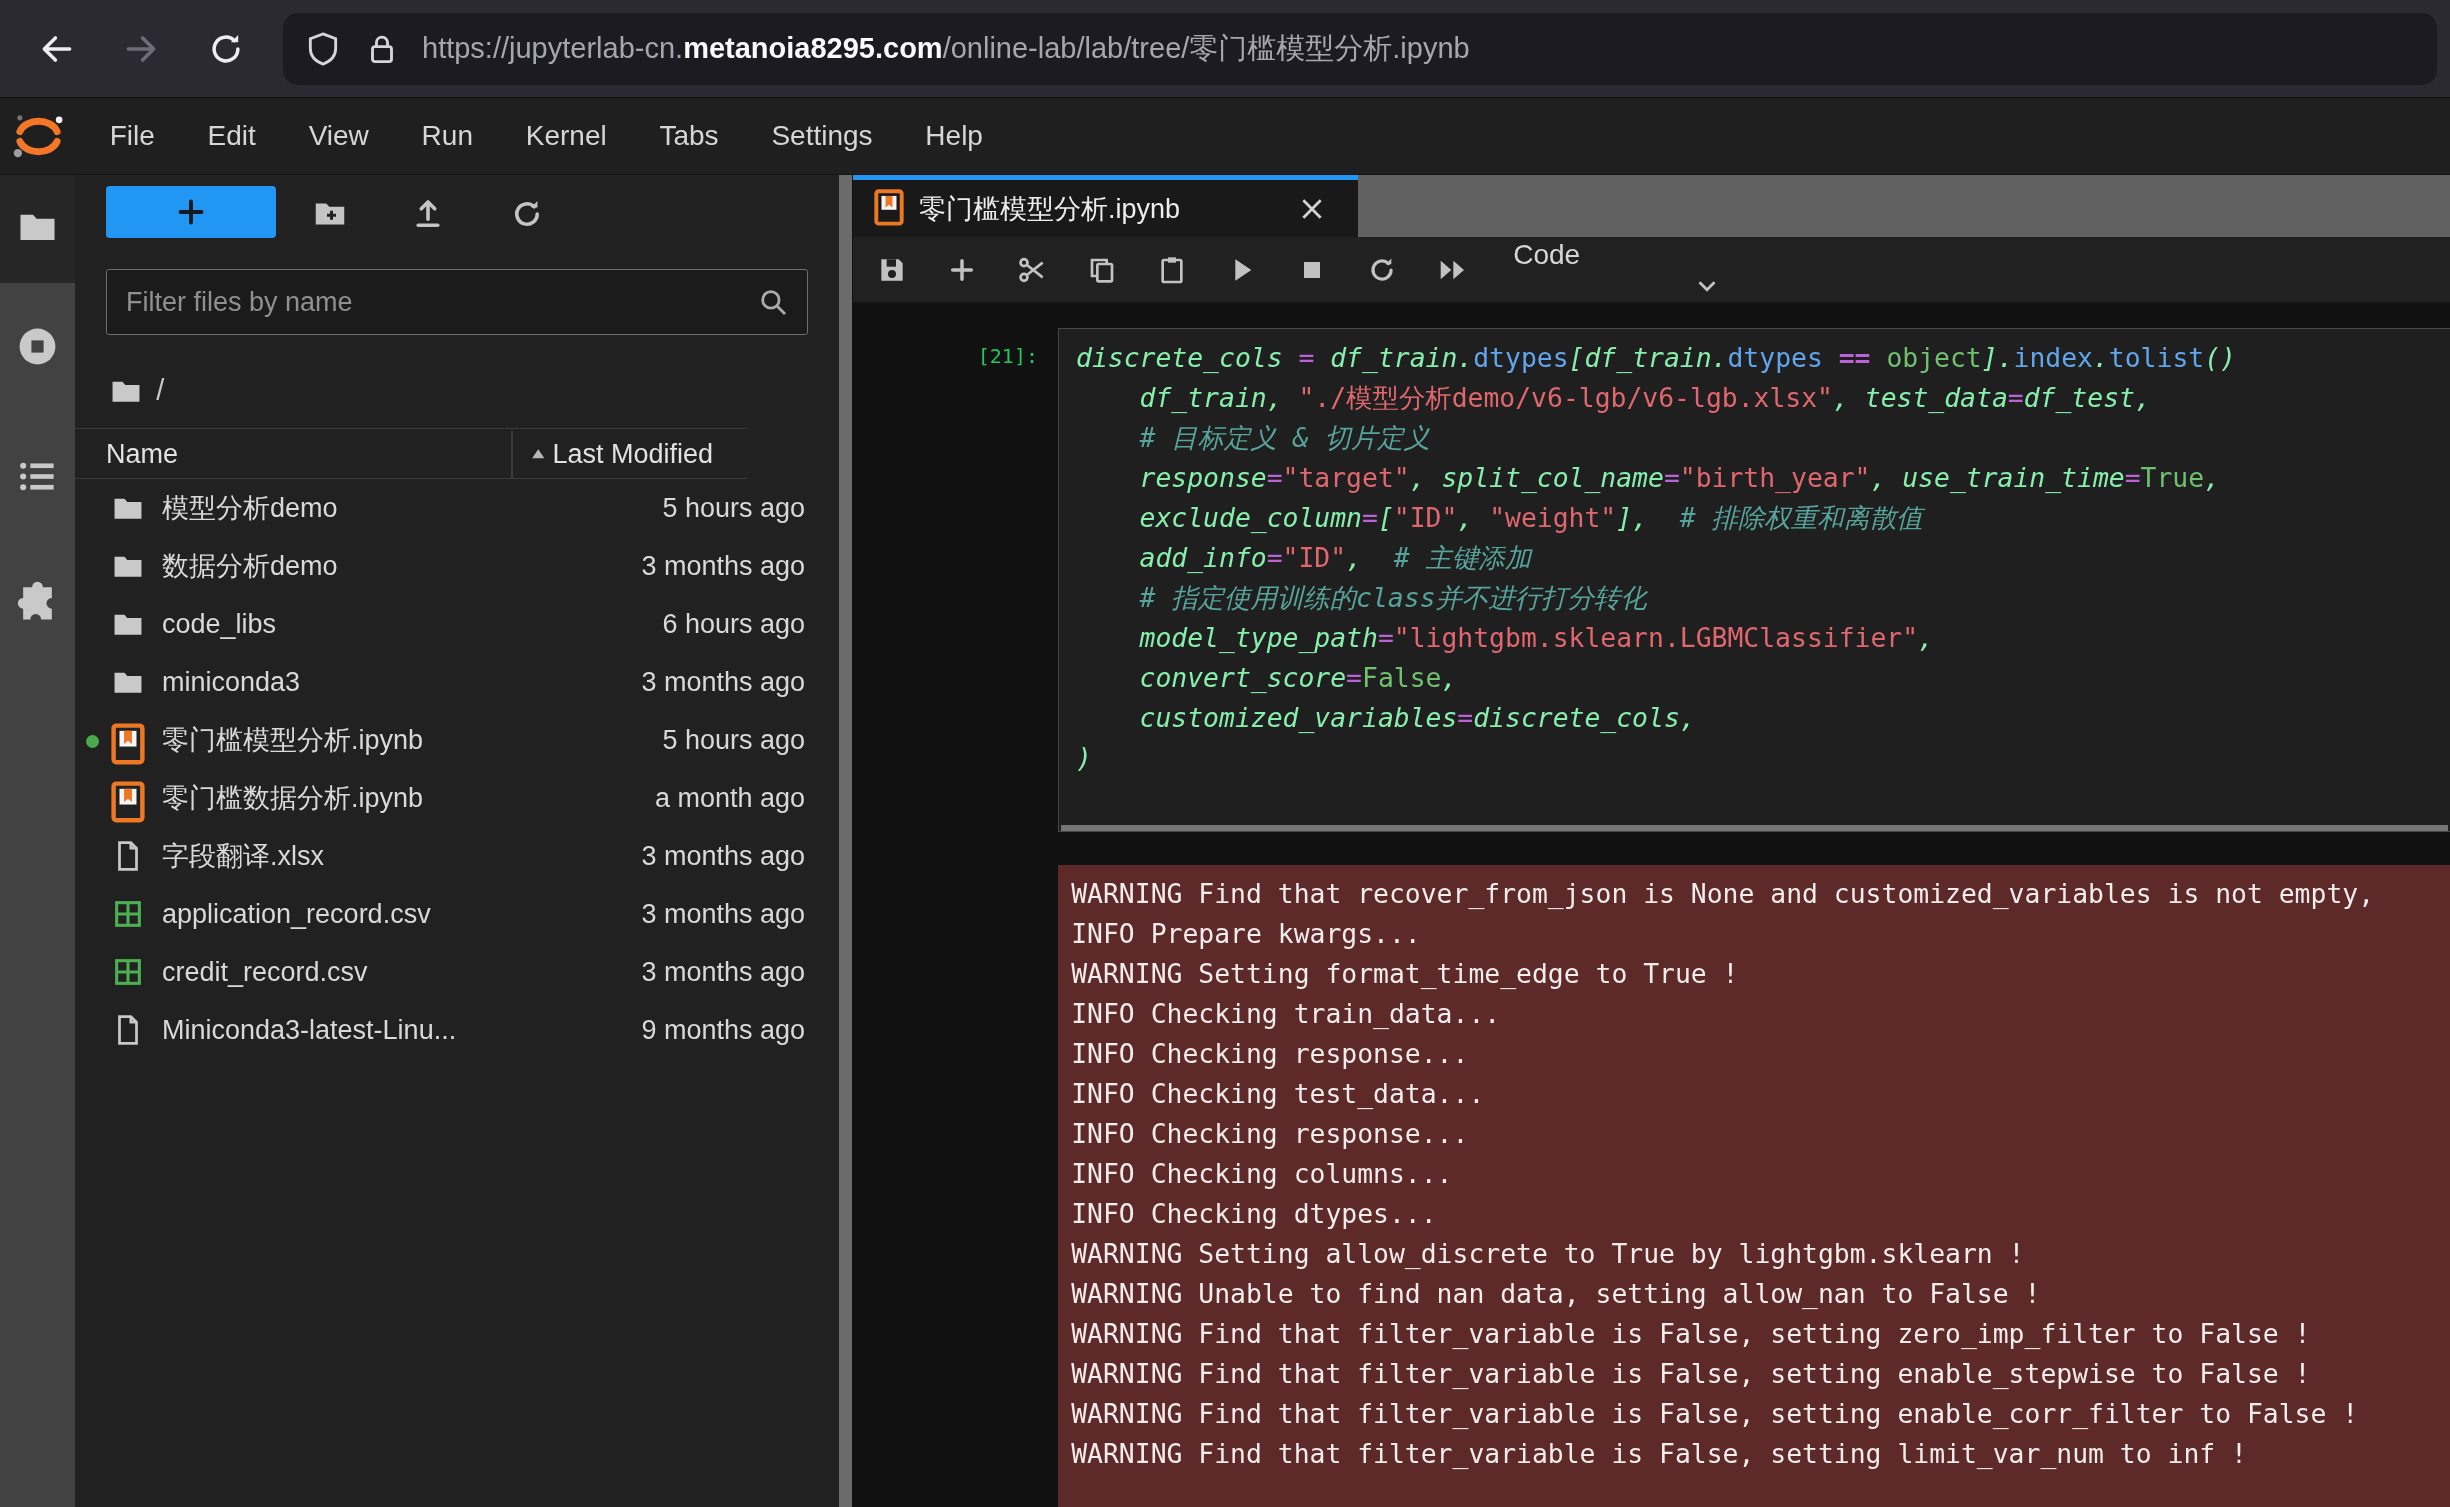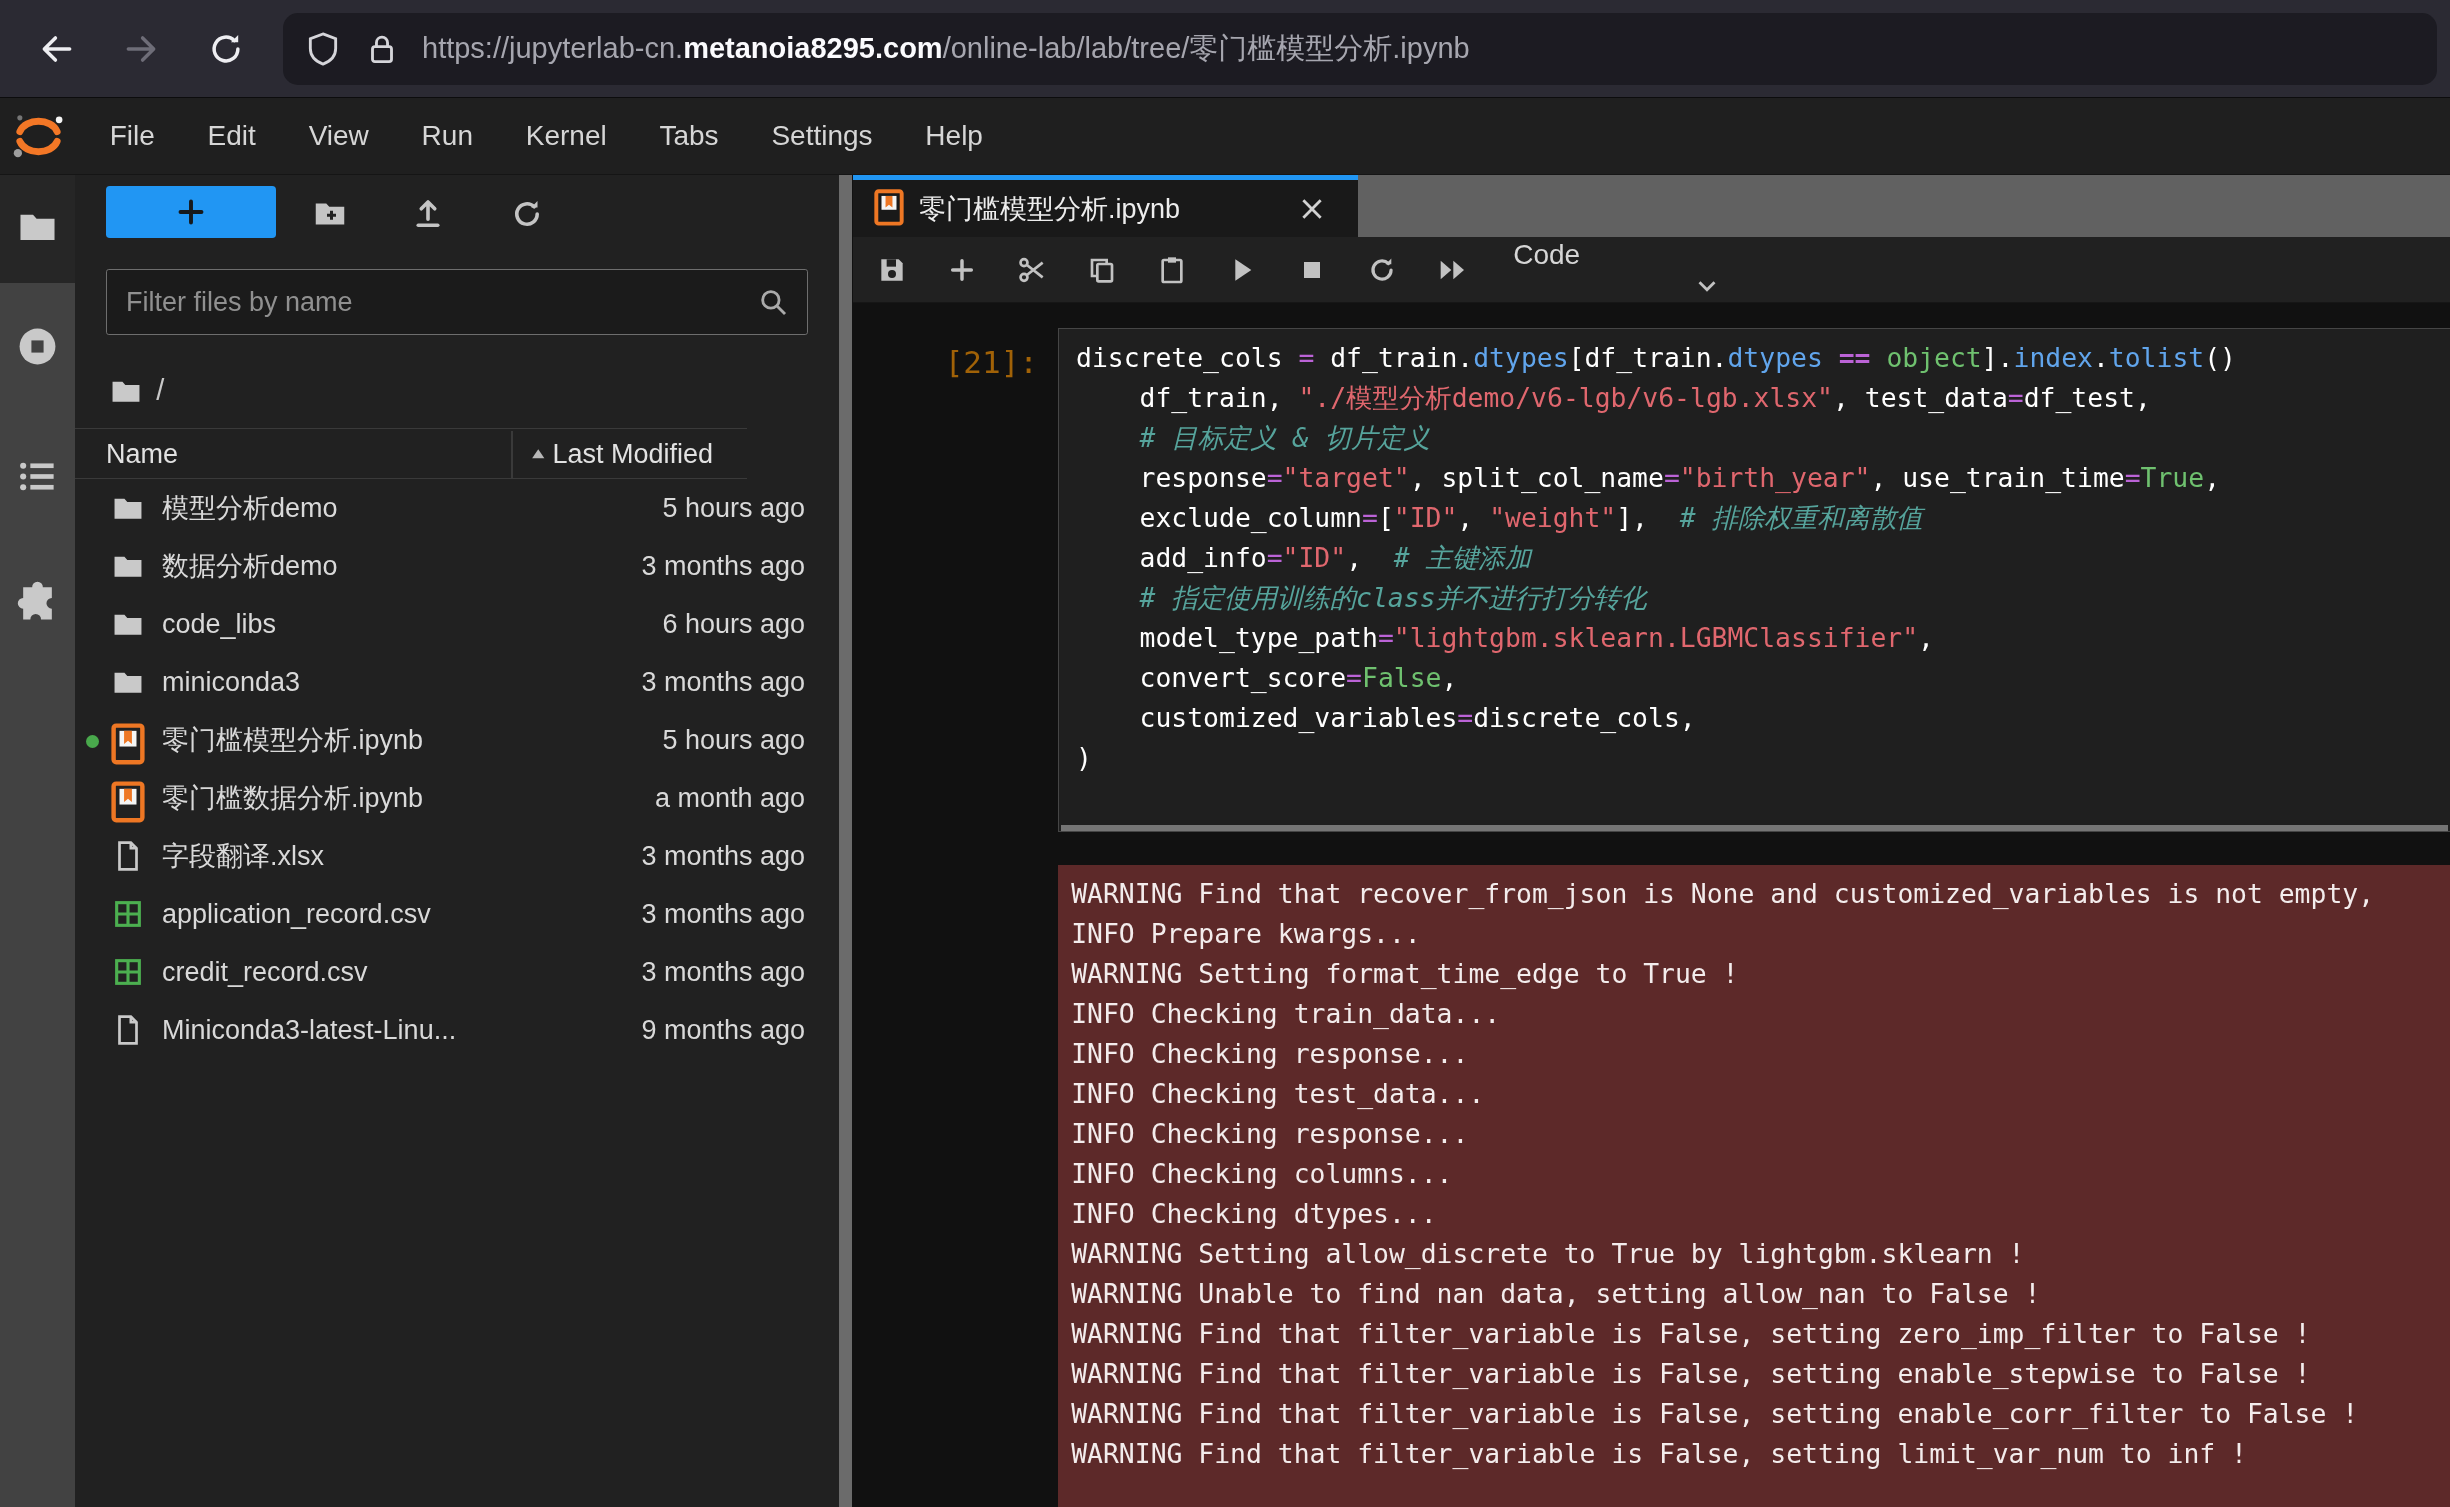--- a/index.html
+++ b/index.html
@@ -86,29 +86,29 @@
     border-bottom:1.9px solid #161616; display:flex; align-items:center; padding-left:17px; }
   .tb-btn { width:43px; height:66px; margin-right:27px; display:flex; align-items:center;
     justify-content:center; color:#c2c2c2; flex:0 0 auto; }
   .tb-btn svg { width:32px; height:32px; }
   .cell-type { margin-left:13.2px; display:flex; align-items:flex-start;flex-direction:column; }
   .cell-type .ct-label { font-size:28px; color:#d6d6d6; }
   .cell-type .ct-chevron { width:30px; height:30px; color:#c2c2c2; margin-left:179px; }
 
   .nb-content { position:absolute; left:0; top:128px; width:1598px; height:1204px; background:#111; overflow:hidden; }
   .prompt { position:absolute; left:0; top:41px; width:185px; text-align:right;
-    font-family:"DejaVu Sans Mono",monospace; font-size:31px; color:#a16207; }
+    font-family:"DejaVu Sans Mono",monospace; font-size:20px; color:#22c55e; }
   .code-cell { position:absolute; left:205px; top:24.5px; width:1393px; height:504px;
     background:#1f1f1f; border:0.9px solid #464646; overflow:hidden; }
   .code-cell .code-area { position:absolute; left:0; top:0; right:0; bottom:6.6px;
     padding:9.4px 0 0 17px; overflow:hidden; }
   .code-line { font-family:"DejaVu Sans Mono",monospace; font-size:26.4px; line-height:40px;
     white-space:pre; color:#d6d6d6; }
   .hscroll { position:absolute; left:1.9px; right:1.9px; bottom:0; height:5.7px; background:#757575; }
-  .tok-d { color:#ffffff; }
+  .tok-d { color:#86efac;font-style:italic; }
   .tok-o { color:#bb63d6; }
   .tok-k { color:#bb63d6; font-weight:bold; }
   .tok-b { color:#61a5ec; }
   .tok-g { color:#6fc16f; }
   .tok-s { color:#e0676e; }
   .tok-c { color:#56a49c; font-style:italic; }
 
   .cell-output { position:absolute; left:205px; top:562px; width:1393px; height:642px;
     background:#5d2929; overflow:hidden; padding:9.4px 0 0 13.2px; }
   .out-line { font-family:"DejaVu Sans Mono",monospace; font-size:26.4px; line-height:40px;

